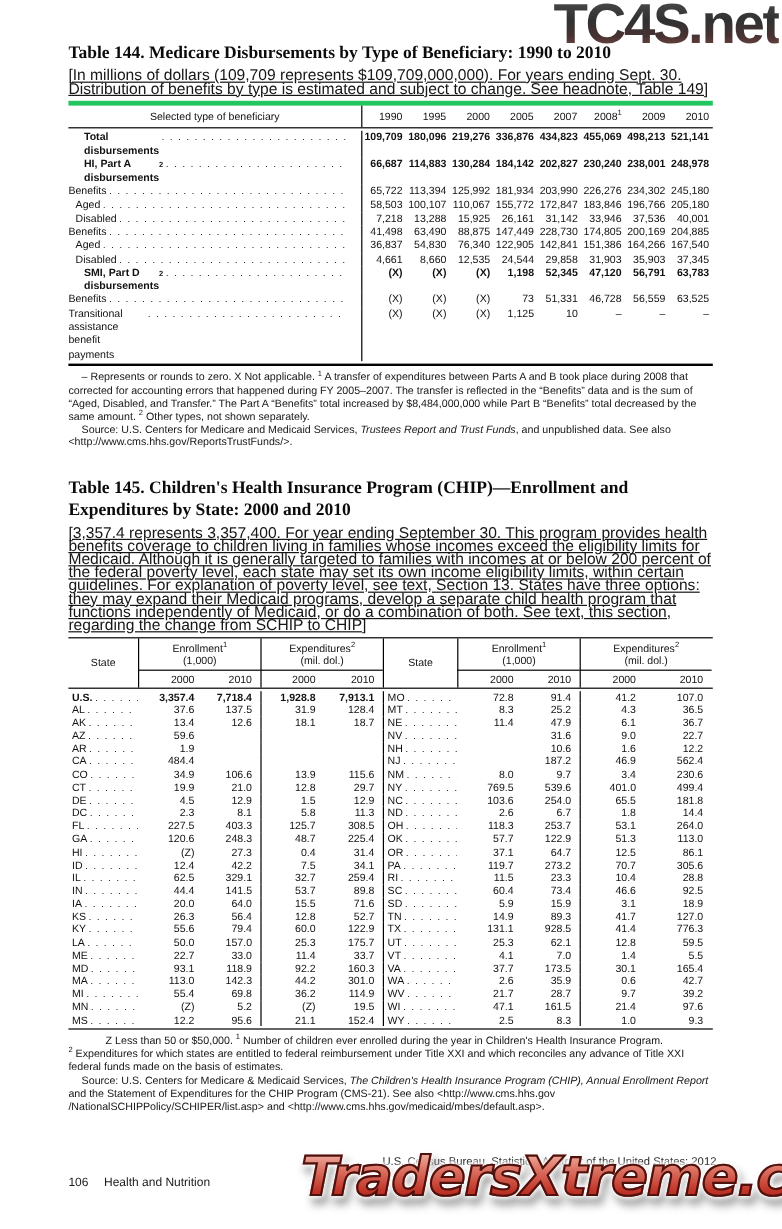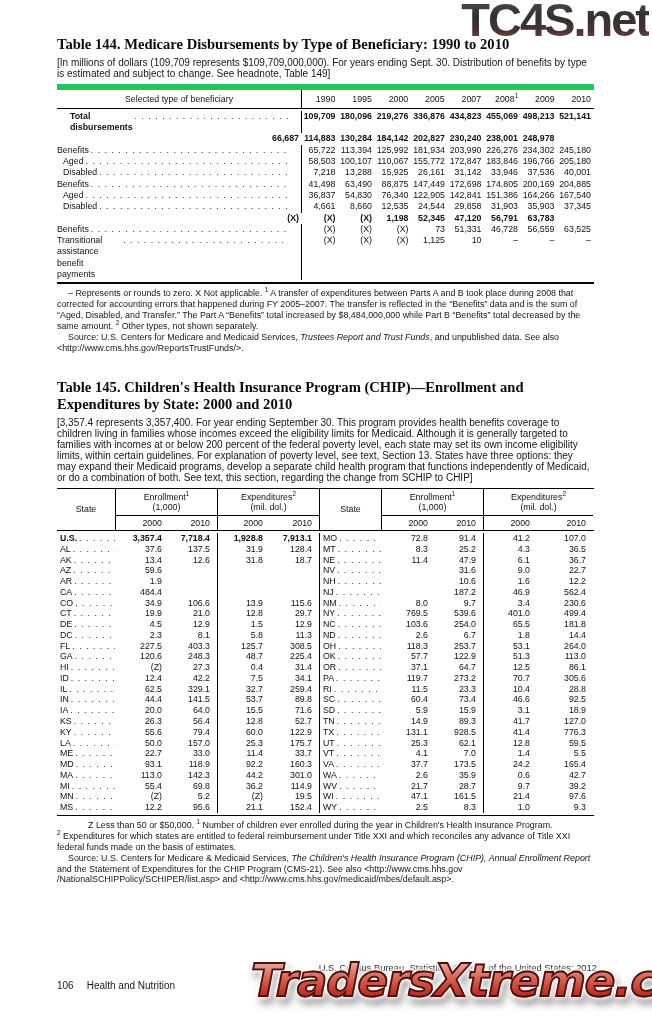--- a/index.html
+++ b/index.html
@@ -3,25 +3,25 @@
 <meta charset="utf-8">
 <style>
   html,body{margin:0;padding:0;background:#ffffff;}
   .page{position:relative;width:652px;height:1024px;background:#fff;overflow:hidden;
         font-family:"Liberation Sans",sans-serif;color:#111;}
   .content{position:absolute;left:57px;top:36px;width:537px;}
 
   .t-title{font-family:"Liberation Serif",serif;font-weight:bold;font-size:14.6px;
            line-height:17.6px;margin:0 0 3px 0;color:#0b0b0b;}
   .t-title.t2{margin-top:25px;}
-  .headnote{font-size:10px;line-height:11px;margin:0 0 5px 0;color:#161616;}
+  .headnote{font-size:13px;line-height:11px;margin:0 0 5px 0;color:#161616;text-decoration:underline;}
 
   
   .t144-grid{display:grid;grid-template-columns:245px repeat(8,1fr);}
-  .t144-head{border-top:6px solid #22c55e;border-bottom:1px solid #000;gap:11px;}
+  .t144-head{border-top:4px solid #22c55e;border-bottom:1px solid #000;gap:11px;}
   .t144-head > div{padding:4px 3px 3px 0;font-size:8.8px;}
   .t144-stubhead{text-align:center;padding-right:0 !important;}
   .t144-bodywrap{border-bottom:2px solid #000;padding:2px 0 2px 0;}
   .t144-row{display:grid;grid-template-columns:245px repeat(8,1fr);}
   .t144-stub{display:flex;align-items:baseline;font-size:8.8px;line-height:11.3px;
              border-right:1px solid #000;padding-right:12px;overflow:hidden;}
   .t144-head .hstubwrap{border-right:1px solid #000;}
   .t144-val{font-size:8.8px;line-height:11.3px;text-align:right;padding-right:3px;
             white-space:nowrap;}
   .ind0{padding-left:0;justify-content:space-between;}
@@ -121,20 +121,25 @@
             <div class="t144-val b">109,709</div>
             <div class="t144-val b">180,096</div>
             <div class="t144-val b">219,276</div>
             <div class="t144-val b">336,876</div>
             <div class="t144-val b">434,823</div>
             <div class="t144-val b">455,069</div>
             <div class="t144-val b">498,213</div>
             <div class="t144-val b">521,141</div>
           </div>
           <div class="t144-row">
+            <div class="t144-stub ind2 b">
+              <span>HI, Part A disbursements</span>
+              <sup>2</sup>
+              <span class="dots"></span>
+            </div>
             <div class="t144-val b">66,687</div>
             <div class="t144-val b">114,883</div>
             <div class="t144-val b">130,284</div>
             <div class="t144-val b">184,142</div>
             <div class="t144-val b">202,827</div>
             <div class="t144-val b">230,240</div>
             <div class="t144-val b">238,001</div>
             <div class="t144-val b">248,978</div>
           </div>
           <div class="t144-row">
@@ -181,21 +186,21 @@
           </div>
           <div class="t144-row">
             <div class="t144-stub ind0">
               <span>Benefits</span>
               <span class="dots"></span>
             </div>
             <div class="t144-val">41,498</div>
             <div class="t144-val">63,490</div>
             <div class="t144-val">88,875</div>
             <div class="t144-val">147,449</div>
-            <div class="t144-val">172,698</div>
+            <div class="t144-val">228,730</div>
             <div class="t144-val">174,805</div>
             <div class="t144-val">200,169</div>
             <div class="t144-val">204,885</div>
           </div>
           <div class="t144-row">
             <div class="t144-stub ind1">
               <span>Aged</span>
               <span class="dots"></span>
             </div>
             <div class="t144-val">36,837</div>
@@ -215,20 +220,25 @@
             <div class="t144-val">4,661</div>
             <div class="t144-val">8,660</div>
             <div class="t144-val">12,535</div>
             <div class="t144-val">24,544</div>
             <div class="t144-val">29,858</div>
             <div class="t144-val">31,903</div>
             <div class="t144-val">35,903</div>
             <div class="t144-val">37,345</div>
           </div>
           <div class="t144-row">
+            <div class="t144-stub ind2 b">
+              <span>SMI, Part D disbursements</span>
+              <sup>2</sup>
+              <span class="dots"></span>
+            </div>
             <div class="t144-val b">(X)</div>
             <div class="t144-val b">(X)</div>
             <div class="t144-val b">(X)</div>
             <div class="t144-val b">1,198</div>
             <div class="t144-val b">52,345</div>
             <div class="t144-val b">47,120</div>
             <div class="t144-val b">56,791</div>
             <div class="t144-val b">63,783</div>
           </div>
           <div class="t144-row">
@@ -333,21 +343,21 @@
             <div class="t145-val">8.3</div>
             <div class="t145-val">25.2</div>
             <div class="t145-val bl">4.3</div>
             <div class="t145-val">36.5</div>
             <div class="t145-state">
               <span>AK</span>
               <span class="dots"></span>
             </div>
             <div class="t145-val">13.4</div>
             <div class="t145-val">12.6</div>
-            <div class="t145-val bl">31.8</div>
+            <div class="t145-val bl">18.1</div>
             <div class="t145-val">18.7</div>
             <div class="t145-state bl">
               <span>NE</span>
               <span class="dots"></span>
             </div>
             <div class="t145-val">11.4</div>
             <div class="t145-val">47.9</div>
             <div class="t145-val bl">6.1</div>
             <div class="t145-val">36.7</div>
             <div class="t145-state">
@@ -645,21 +655,21 @@
             <div class="t145-val">93.1</div>
             <div class="t145-val">118.9</div>
             <div class="t145-val bl">92.2</div>
             <div class="t145-val">160.3</div>
             <div class="t145-state bl">
               <span>VA</span>
               <span class="dots"></span>
             </div>
             <div class="t145-val">37.7</div>
             <div class="t145-val">173.5</div>
-            <div class="t145-val bl">24.2</div>
+            <div class="t145-val bl">30.1</div>
             <div class="t145-val">165.4</div>
             <div class="t145-state">
               <span>MA</span>
               <span class="dots"></span>
             </div>
             <div class="t145-val">113.0</div>
             <div class="t145-val">142.3</div>
             <div class="t145-val bl">44.2</div>
             <div class="t145-val">301.0</div>
             <div class="t145-state bl">

